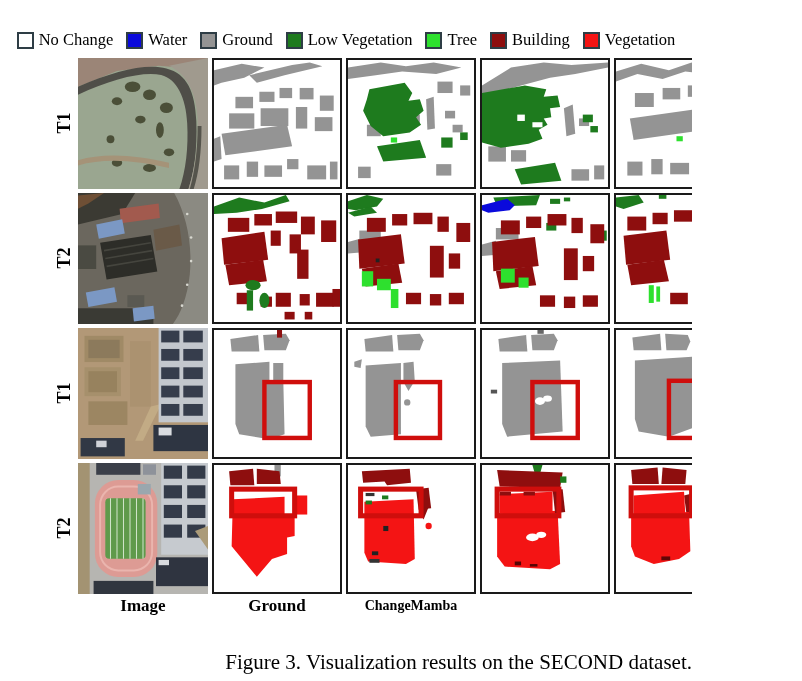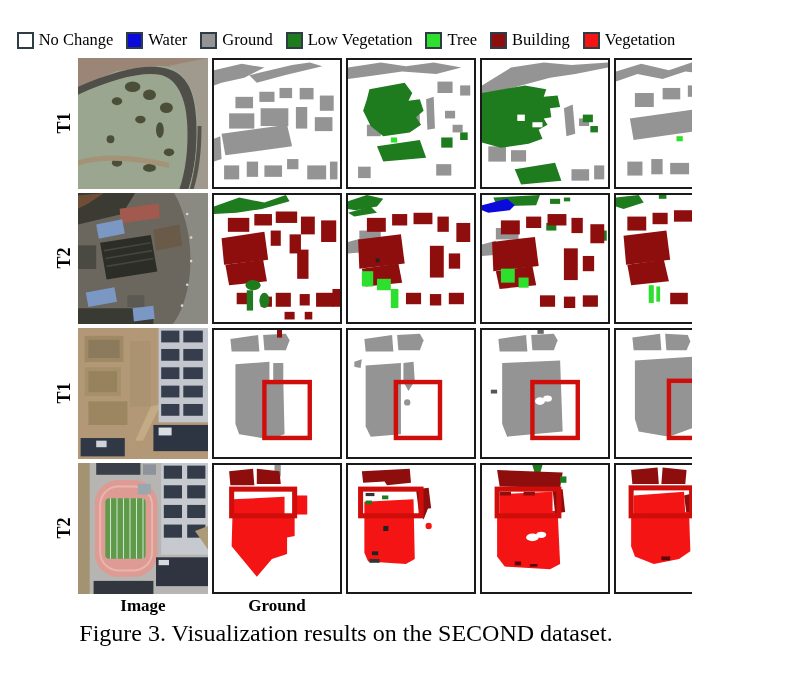--- a/index.html
+++ b/index.html
@@ -18,21 +18,21 @@
   .cell svg{position:absolute;left:0;top:0;width:100%;height:100%;display:block;}
   
   .rlabel{position:absolute;left:44px;width:40px;height:22px;line-height:22px;text-align:center;
           font-weight:700;font-size:18px;transform:rotate(-90deg);}
   
   .collabels{position:absolute;left:78px;top:596px;width:666px;display:grid;
              grid-template-columns:repeat(5,130px);gap:4px;}
   .clabel{text-align:center;font-weight:700;font-size:17px;}
   .clabel.small{font-size:14px;padding-top:2px;}
   
-  .caption{position:absolute;left:0;top:620px;width:100%;text-align:center;font-size:24px;}
+  .caption{position:absolute;left:0;top:650px;width:100%;text-align:right;font-size:21px;}
 </style>
 </head>
 <body>
 
 <div class="page">
 
   <div class="legend">
     <span class="legend-item">
       <span class="swatch" style="background-color: rgb(255, 255, 255);"></span>
       <span>No Change</span>
@@ -504,17 +504,18 @@
         </g>
         <rect x="36" y="72" width="7" height="3" fill="#600606"></rect>
         <rect x="12" y="18" width="48" height="22" fill="none" stroke="#cf0e0c" stroke-width="4"></rect>
       </svg>
     </div>
   </div>
 
   <div class="collabels">
     <span class="clabel">Image</span>
     <span class="clabel">Ground</span>
+    <span class="clabel small">ChangeMamba</span>
   </div>
 
   <div class="caption">Figure 3. Visualization results on the SECOND dataset.</div>
 
 </div>
 
 </body></html>

